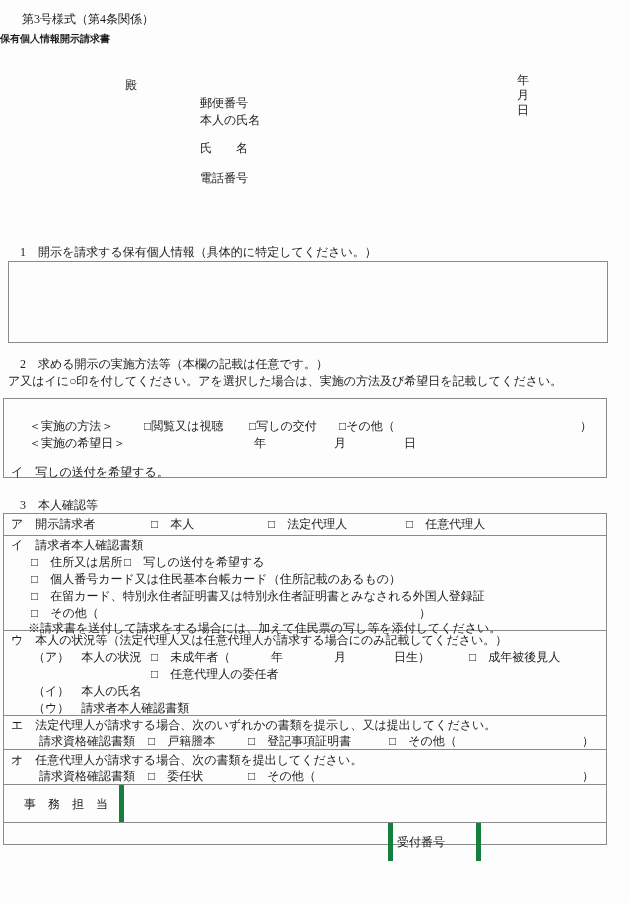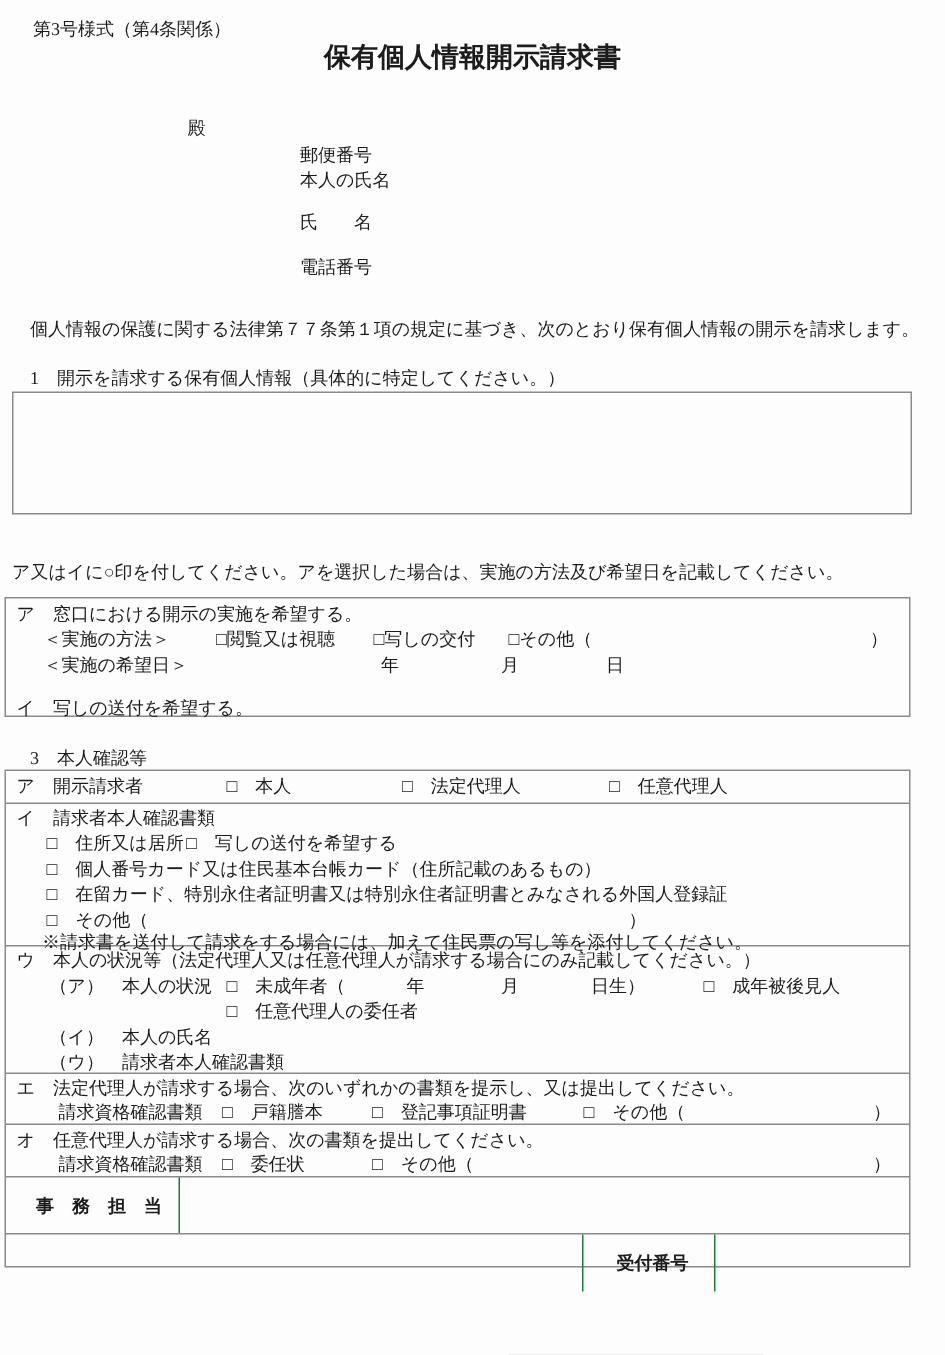--- a/index.html
+++ b/index.html
@@ -5,54 +5,58 @@
   html,body{margin:0;padding:0;background:#e8e8e8;}
   .page{
     position:relative;width:630px;height:903px;margin:0 auto;
     background:#fdfdfd;color:#1c1c1c;
     font-family:"Liberation Serif","DejaVu Serif",serif;
     font-size:12px;line-height:15px;overflow:hidden;
   }
   .t{white-space:pre;}
   .abs{position:absolute;white-space:pre;}
   .title{
-    position:absolute;top:31px;left:0;width:100%;text-align:center;
-    font-weight:bold;font-size:18px;white-space:pre;
+    position:absolute;top:31px;left:0;width:100%;
+    font-weight:bold;font-size:10px;white-space:pre;
   }
   .box{position:absolute;border:1px solid #8a8a8a;box-sizing:border-box;background:transparent;}
   .tbl{position:absolute;border:1px solid #8a8a8a;box-sizing:border-box;}
   .row{position:relative;box-sizing:border-box;border-bottom:1px solid #8a8a8a;}
   .row:last-child{border-bottom:none;}
-  .cell-r{position:absolute;top:0;bottom:0;border-right:1px solid #15803d;font-weight:bold;}
+  .cell-r{position:absolute;top:0;bottom:0;border-right:5px solid #15803d;}
 </style>
 </head>
 <body>
 
 <div class="page">
 
   <div class="abs" style="left:22px;top:12px">第3号様式（第4条関係）</div>
   <div class="title">保有個人情報開示請求書</div>
 
+  <div class="abs" style="left:505px;top:58px">
+    <span class="t" style="margin-right:28px">年</span>
+    <span class="t" style="margin-right:28px">月</span>
+    <span class="t">日</span>
+  </div>
 
   <div class="abs" style="left:125px;top:78px">殿</div>
 
   <div class="abs" style="left:200px;top:96px">郵便番号</div>
   <div class="abs" style="left:200px;top:113px">本人の氏名</div>
   <div class="abs" style="left:200px;top:141px">氏　　名</div>
   <div class="abs" style="left:200px;top:171px">電話番号</div>
 
-  <div class="abs" style="left:20px;top:212px">個人情報の保護に関する法律第７７条第１項の規定に基づき、次のとおり保有個人情報の開示を請求します。</div>
 
   <div class="abs" style="left:20px;top:245px">1　開示を請求する保有個人情報（具体的に特定してください。）</div>
   <div class="box" style="left:8px;top:261px;width:600px;height:82px"></div>
 
+  <div class="abs" style="left:20px;top:357px">2　求める開示の実施方法等（本欄の記載は任意です。）</div>
   <div class="abs" style="left:8px;top:374px">ア又はイに○印を付してください。アを選択した場合は、実施の方法及び希望日を記載してください。</div>
 
   <div class="box" style="left:3px;top:398px;width:604px;height:80px">
-    <span class="abs" style="left:7px;top:3px">ア　窓口における開示の実施を希望する。</span>
     <span class="abs" style="left:25px;top:20px">＜実施の方法＞</span>
     <span class="abs" style="left:140px;top:20px">□閲覧又は視聴</span>
     <span class="abs" style="left:245px;top:20px">□写しの交付</span>
     <span class="abs" style="left:335px;top:20px">□その他（</span>
     <span class="abs" style="right:14px;top:20px">）</span>
     <span class="abs" style="left:25px;top:37px">＜実施の希望日＞</span>
     <span class="abs" style="left:250px;top:37px">年</span>
     <span class="abs" style="left:330px;top:37px">月</span>
     <span class="abs" style="left:400px;top:37px">日</span>
     <span class="abs" style="left:7px;top:66px">イ　写しの送付を希望する。</span>
@@ -113,19 +117,19 @@
     <div class="row" style="height:38px">
       <div class="cell-r" style="left:0;width:115px">
         <span class="abs" style="left:20px;top:12px">事　務　担　当</span>
       </div>
       <div class="abs" style="left:116px;top:0;right:0;bottom:0"></div>
     </div>
 
     <div class="row" style="height:38px">
       <div class="cell-r" style="left:116px;width:268px"></div>
       <div class="cell-r" style="left:385px;width:87px">
-        <span class="abs" style="left:22px;top:12px">受付番号</span>
+        <span class="abs" style="left:8px;top:12px">受付番号</span>
       </div>
       <div class="abs" style="left:473px;top:0;right:0;bottom:0"></div>
     </div>
 
   </div>
 </div>
 
 </body></html>

